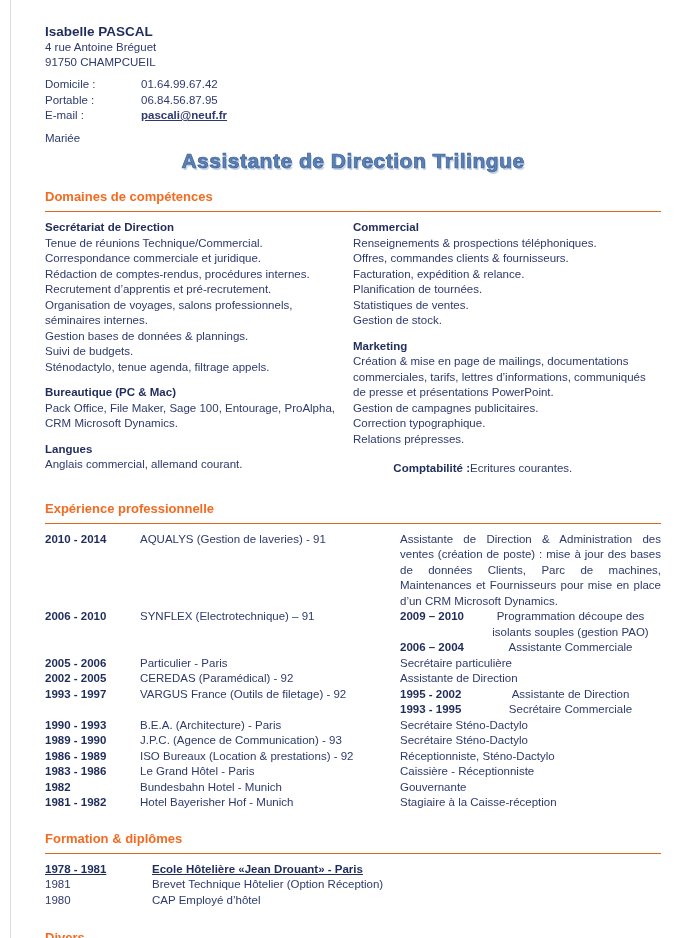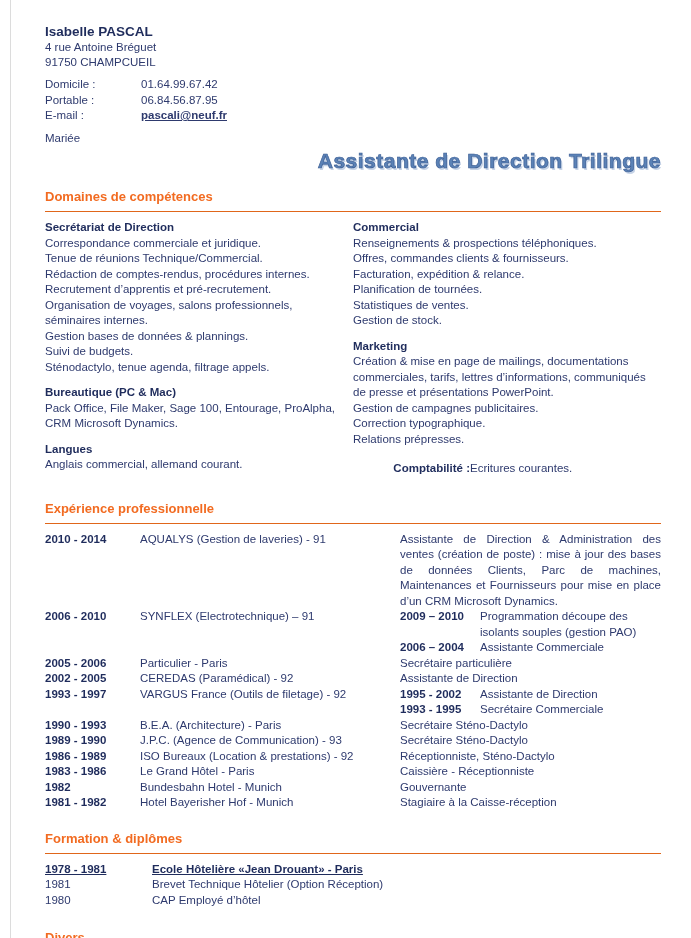--- a/index.html
+++ b/index.html
@@ -22,21 +22,21 @@
   
   .name{font-size:13.5px;font-weight:bold;color:#1f2c5c;line-height:17px;margin-top:9px;}
   .addr{line-height:15px;}
   .contacts{margin-top:7px;}
   .contact-row{display:flex;line-height:15.5px;gap:36px;}
   .contact-label{width:60px;flex:none;}
   .contact-value{}
   a.email{color:#2e3a6e;text-decoration:underline;font-weight:bold;cursor:pointer;}
   .status{margin-top:7px;}
   .headline{
-    text-align:right;
+    text-align:center;
     margin-top:2px;
     font-size:21px;font-weight:bold;letter-spacing:0.5px;
     color:#5b82b6;
     -webkit-text-stroke:0.7px #3d5f95;
     text-shadow:1.5px 1.5px 0 rgba(91,130,182,0.35);
     line-height:26px;
   }
   
   .section{margin-top:15px;}
   .sec-head{
@@ -53,21 +53,21 @@
   .comp-group{margin-bottom:10px;}
   .comp-title{font-weight:bold;color:#1f2c5c;}
   .acct-row{display:flex;margin-top:14px;text-align:right;}
   .acct-label{font-weight:bold;color:#1f2c5c;width:117px;flex:none;}
   
   .exp-row{display:grid;grid-template-columns:95px 260px 1fr;}
   .exp-years{font-weight:bold;color:#1f2c5c;}
   .exp-role.justify{text-align:justify;}
   .subrole{display:flex;}
   .subrole-years{width:80px;flex:none;font-weight:bold;color:#1f2c5c;}
-  .subrole-text{flex:1;}
+  .subrole-text{flex:1;text-align:center;}
   
   .form-row{display:grid;grid-template-columns:107px 1fr;}
   .form-row.bold{font-weight:bold;color:#1f2c5c;text-decoration:underline;}
 </style>
 </head>
 <body>
 
 <div class="page">
   <div class="left-edge"></div>
 
@@ -96,22 +96,22 @@
 
     <div class="headline">Assistante de Direction Trilingue</div>
 
     <div class="section">
       <div class="sec-head">Domaines de compétences</div>
       <hr class="sec-rule">
       <div class="comp-cols">
         <div class="comp-col-left" id="comp-left">
             <div class="comp-group">
               <div class="comp-title">Secrétariat de Direction</div>
+              <div class="comp-line">Tenue de réunions Technique/Commercial.</div>
               <div class="comp-line">Correspondance commerciale et juridique.</div>
-              <div class="comp-line">Tenue de réunions Technique/Commercial.</div>
               <div class="comp-line">Rédaction de comptes-rendus, procédures internes.</div>
               <div class="comp-line">Recrutement d’apprentis et pré-recrutement.</div>
               <div class="comp-line">Organisation de voyages, salons professionnels, séminaires internes.</div>
               <div class="comp-line">Gestion bases de données &amp; plannings.</div>
               <div class="comp-line">Suivi de budgets.</div>
               <div class="comp-line">Sténodactylo, tenue agenda, filtrage appels.</div>
             </div>
             <div class="comp-group">
               <div class="comp-title">Bureautique (PC &amp; Mac)</div>
               <div class="comp-line">Pack Office, File Maker, Sage 100, Entourage, ProAlpha, CRM Microsoft Dynamics.</div>

